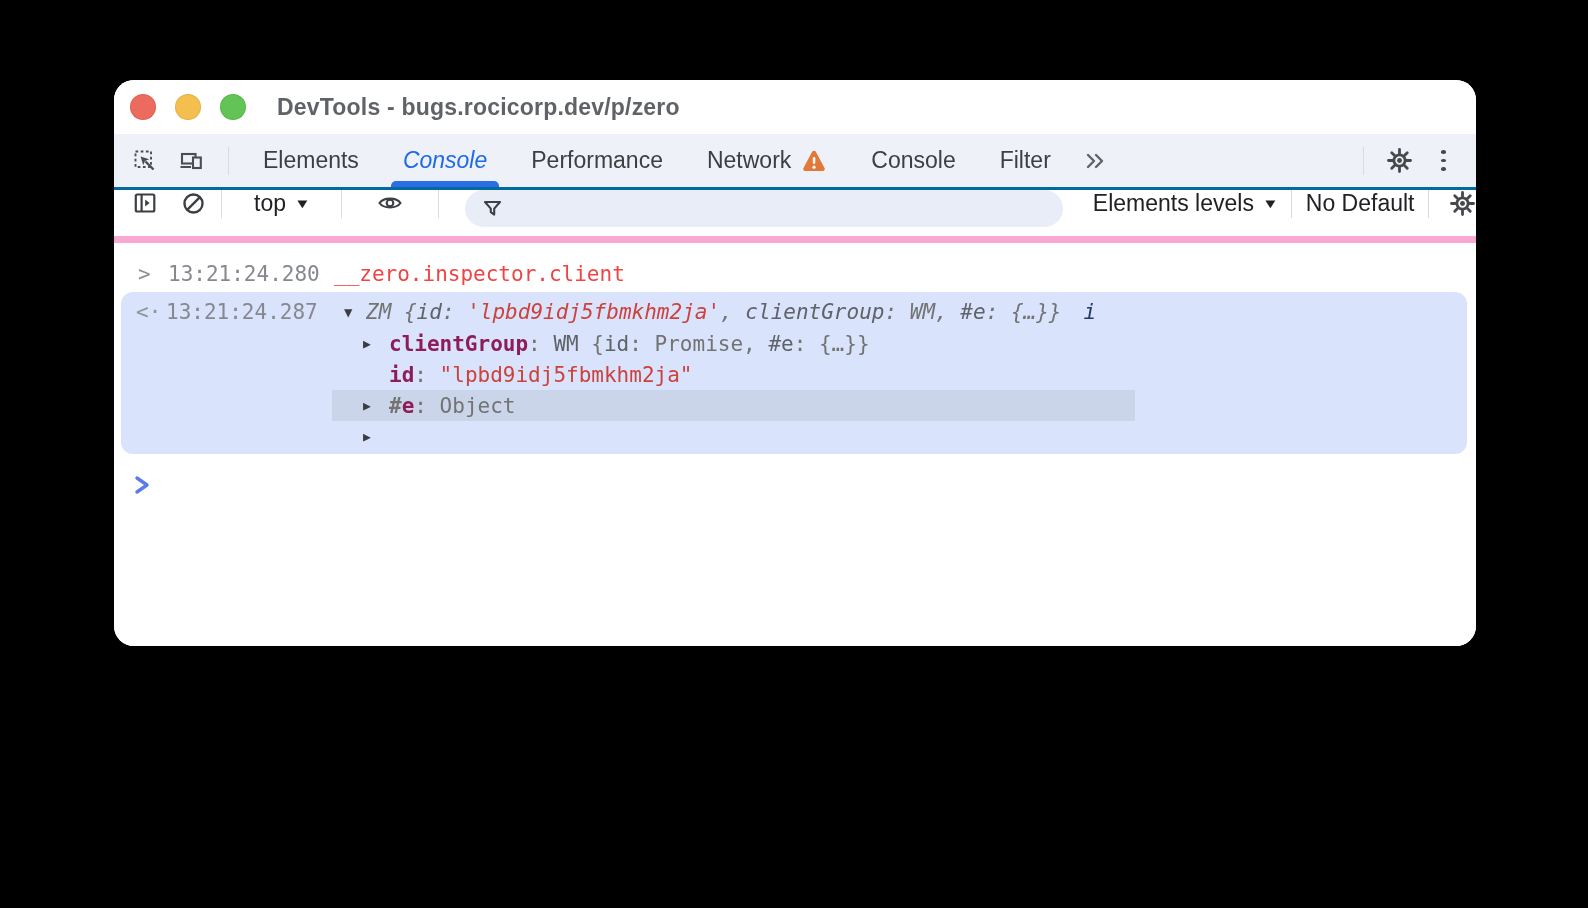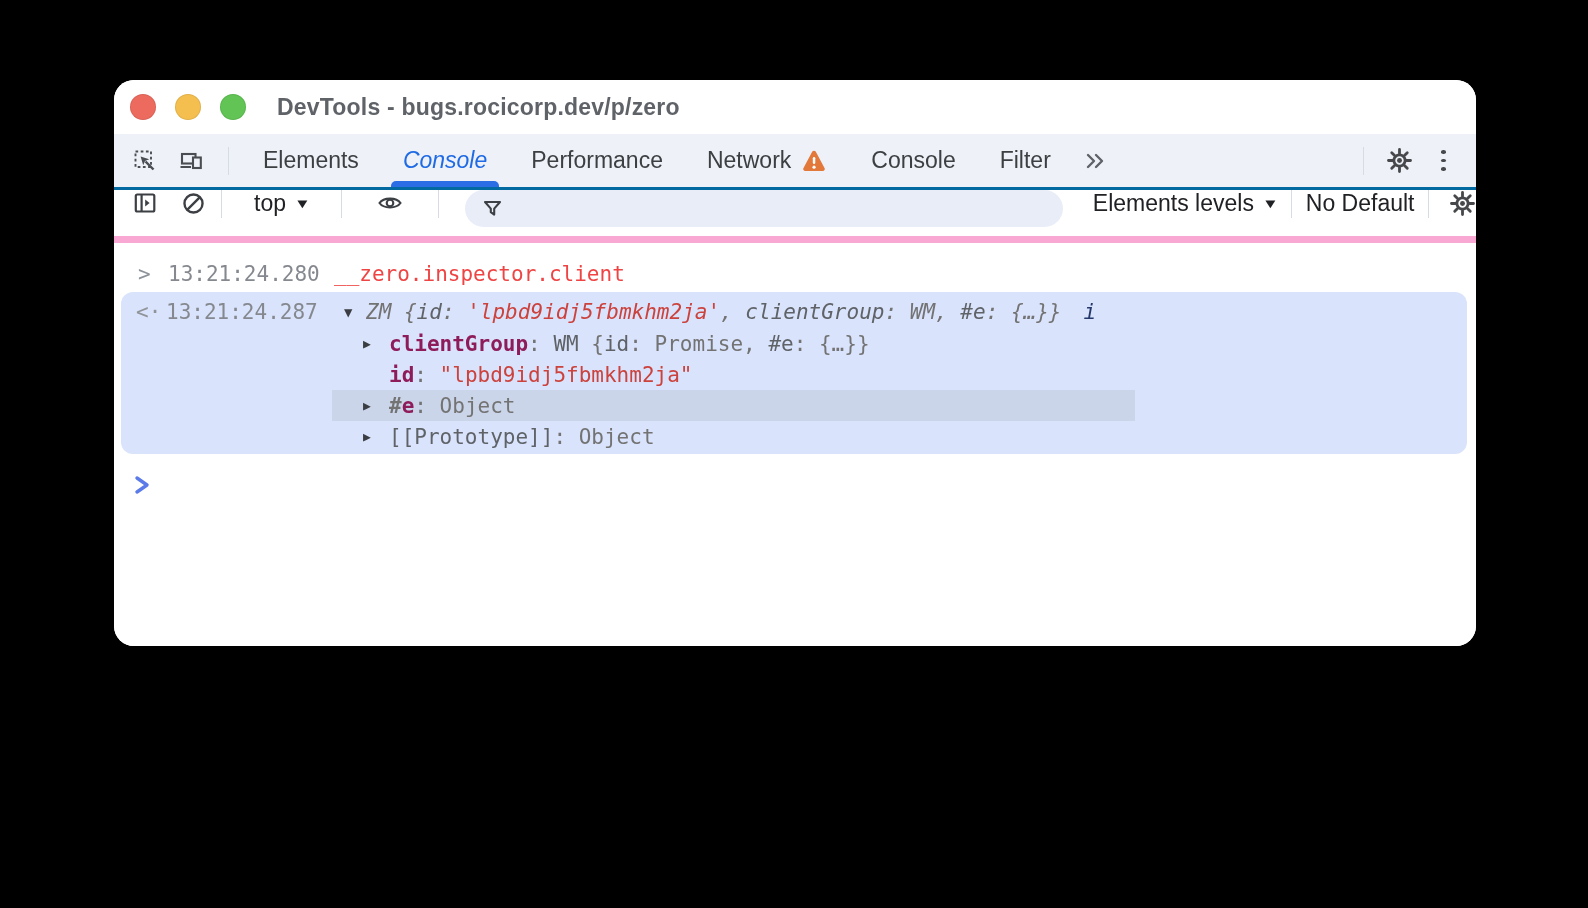--- a/index.html
+++ b/index.html
@@ -257,21 +257,20 @@
       </div>
 
       <div class="crow child-row">
         <span class="hl-band"></span>
         <span class="caret caret-child">▶</span>
         <span class="content"><span class="tok-plain tok-bold">#</span><span class="tok-key">e</span><span class="tok-plain">: </span><span class="tok-plain">Object</span></span>
       </div>
 
       <div class="crow child-row">
         <span class="caret caret-child">▶</span>
-        <span class="content"><span class="tok-faint">[[Prototype]]</span><span class="tok-plain">: </span><span class="tok-plain">Object</span></span>
       </div>
     </div>
 
     <div class="prompt-row">
       <span>
         <svg width="18" height="24" viewBox="0 0 18 24">
           <polyline points="3,5 13,12 3,19" fill="none" stroke="#5b7be9" stroke-width="3.4" stroke-linecap="round" stroke-linejoin="round"></polyline>
         </svg>
       </span>
     </div>

